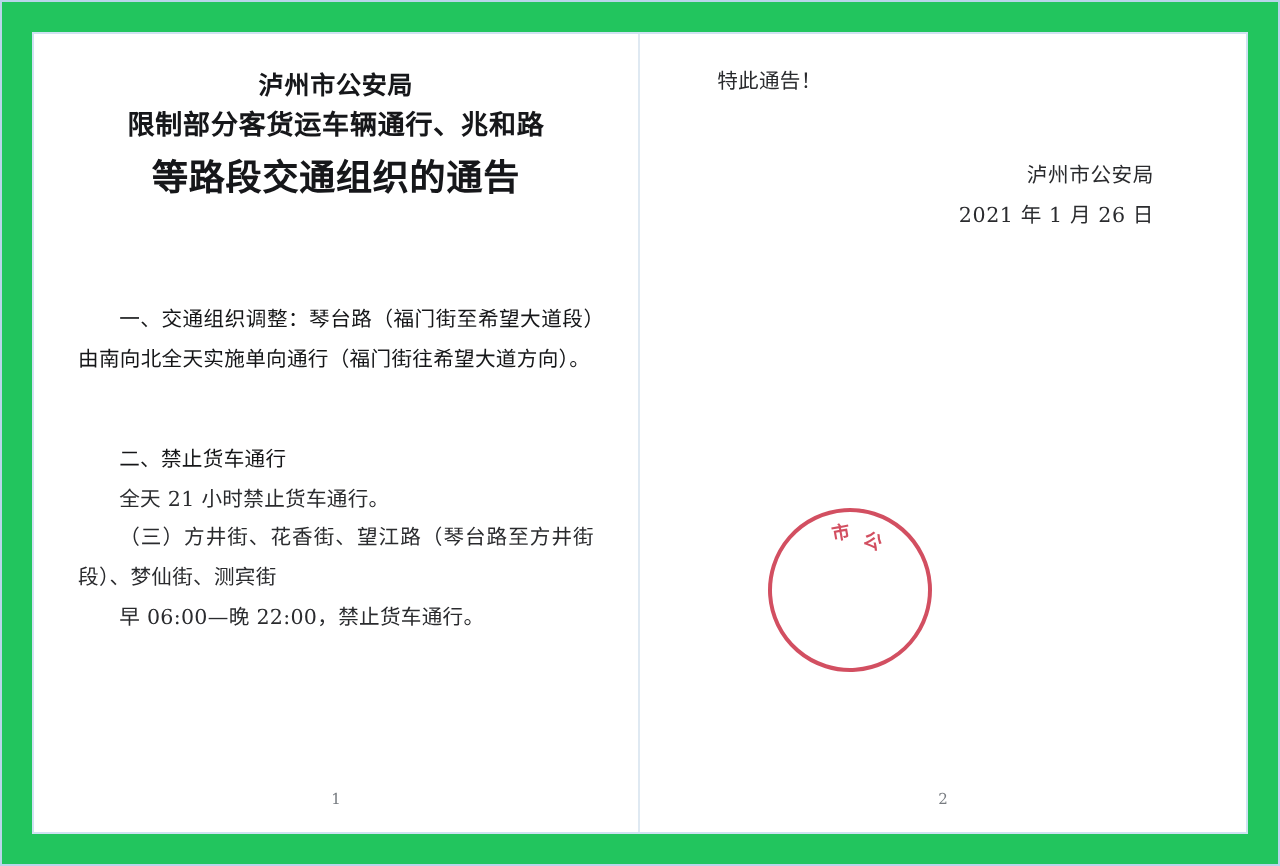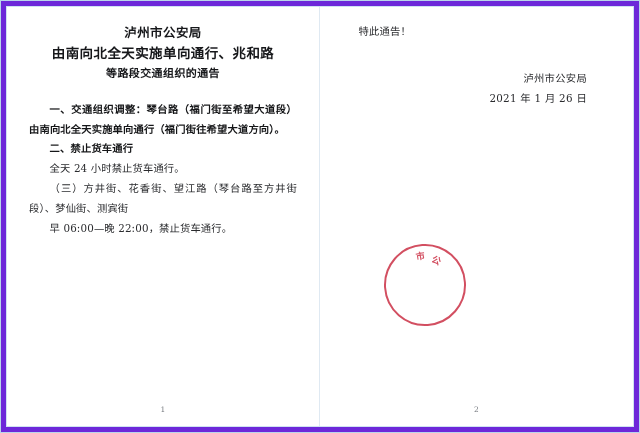--- a/index.html
+++ b/index.html
@@ -13,23 +13,23 @@
     height: 433px;
     overflow: hidden;
     font-family: "DejaVu Sans", "Liberation Sans", sans-serif;
   }
 
   #viewport {
     position: relative;
     width: 640px;
     height: 433px;
     box-sizing: border-box;
-    background: #6d28d9;
+    background: #22c55e;
     border: 1px solid #b9d5ea;
-    padding: 5px;
+    padding: 15px;
   }
 
   .spread {
     position: relative;
     display: flex;
     width: 100%;
     height: 100%;
     box-sizing: border-box;
     border: 1px solid #cfe2f2;
     background: #ffffff;
@@ -61,37 +61,38 @@
   }
   .title-line {
     color: #16171a;
     font-weight: bold;
     line-height: 1.62;
     letter-spacing: 0.4px;
     font-family: "DejaVu Serif", "Liberation Serif", serif;
   }
   .title-org  { font-size: 12.5px; }
   .title-main { font-size: 13.5px; }
-  .title-tail { font-size: 11px; }
+  .title-tail { font-size: 18px; }
 
   
   .para {
     color: #2a2b2e;
     font-size: 10.3px;
     line-height: 1.92;
     text-align: justify;
     text-justify: inter-character;
     letter-spacing: 0.15px;
     margin: 0;
     font-family: "DejaVu Serif", "Liberation Serif", serif;
   }
   .indent { text-indent: 2em; }
   .strong-head {
-    font-weight: bold;
+    font-weight: normal;
     color: #151618;
+    margin-top: 30px;
   }
   .para.tight { line-height: 1.9; }
 
   .gap-sm { height: 3px; }
 
   
   .signoff {
     margin-top: 26px;
     text-align: right;
     padding-right: 26px;
@@ -150,35 +151,35 @@
 <body>
 
 <div id="viewport">
   <div class="spread">
 
     <div class="page page-left">
       <div class="page-inner">
 
         <div class="title-block">
           <div class="title-line title-org">泸州市公安局</div>
-          <div class="title-line title-main">由南向北全天实施单向通行、兆和路</div>
+          <div class="title-line title-main">限制部分客货运车辆通行、兆和路</div>
           <div class="title-line title-tail">等路段交通组织的通告</div>
         </div>
 
 
         <div class="gap-sm"></div>
 
         <p class="para indent strong-head">一、交通组织调整：琴台路（福门街至希望大道段）由南向北全天实施单向通行（福门街往希望大道方向）。</p>
 
         <p class="para indent strong-head">二、禁止货车通行</p>
 
 
 
 
-        <p class="para indent">全天 24 小时禁止货车通行。</p>
+        <p class="para indent">全天 21 小时禁止货车通行。</p>
 
         <p class="para indent">（三）方井街、花香街、望江路（琴台路至方井街段）、梦仙街、测宾街</p>
 
         <p class="para indent">早 06:00—晚 22:00，禁止货车通行。</p>
 
         <div class="page-number">1</div>
       </div>
     </div>
 
     <div class="page page-right">

